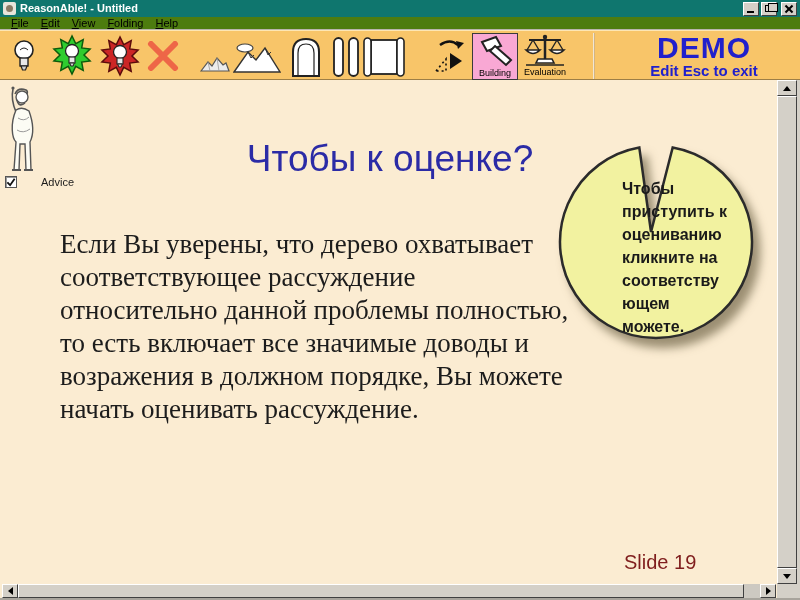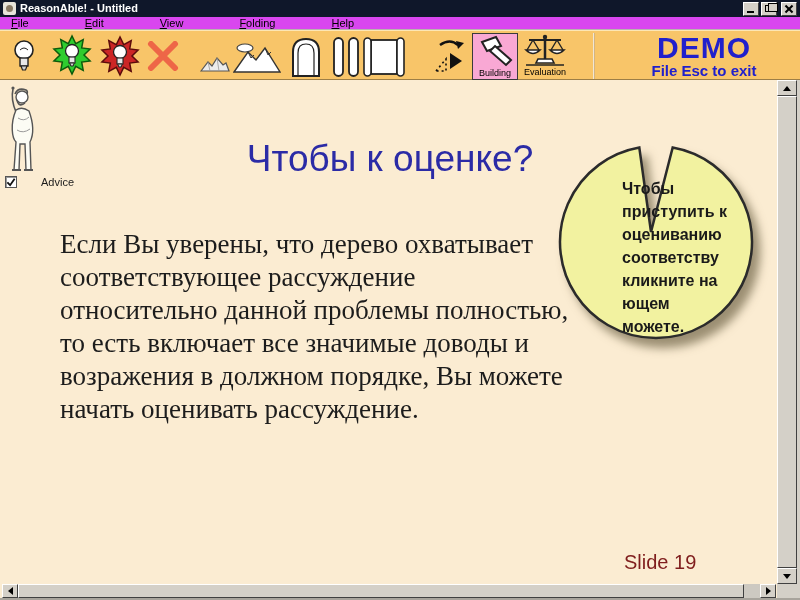--- a/index.html
+++ b/index.html
@@ -2,40 +2,40 @@
 <html><head>
 <meta charset="utf-8">
 <style>
   * { margin:0; padding:0; box-sizing:border-box; }
   html,body { width:800px; height:600px; overflow:hidden; }
   body { font-family:"Liberation Sans", sans-serif; background:#d4d0c8; }
   .window { position:relative; width:800px; height:600px; background:#d4d0c8; }
 
   
   .titlebar { position:absolute; left:0; top:0; width:800px; height:17px;
-    background:#0f172a; display:flex; align-items:center; padding:0 3px; }
+    background:#0f766e; display:flex; align-items:center; padding:0 3px; }
   .app-icon { width:13px; height:13px; margin-right:4px; background:#e8e4da;
     border-radius:2px; display:flex; align-items:center; justify-content:center; }
   .app-icon i { width:7px; height:7px; border-radius:50%; background:#8a7a64; display:block; }
   .titlebar .title { color:#fff; font-size:11px; font-weight:bold; flex:1; line-height:17px; }
   .winbtns { display:flex; gap:2px; }
   .winbtn { width:16px; height:14px; background:#d4d0c8; border:1px solid;
     border-color:#fff #404040 #404040 #fff; position:relative; }
   .winbtn.close { margin-left:2px; }
   .glyph-min { position:absolute; left:3px; bottom:2px; width:7px; height:2px; background:#000; }
   .glyph-restore { position:absolute; left:3px; top:2px; width:8px; height:7px; border:1px solid #000; }
   .glyph-restore:before { content:""; position:absolute; left:2px; top:-3px; width:8px; height:7px; border:1px solid #000; background:#d4d0c8; }
   .glyph-close { position:absolute; left:2px; top:1px; width:10px; height:10px; }
   .glyph-close:before,.glyph-close:after { content:""; position:absolute; left:4px; top:0; width:2px; height:10px; background:#000; }
   .glyph-close:before { transform:rotate(45deg);} .glyph-close:after { transform:rotate(-45deg);}
 
   
   .menubar { position:absolute; left:0; top:17px; width:800px; height:13px;
-    background:#d946ef; display:flex; align-items:center; padding-left:5px;
-    border-bottom:1px solid #b8b4ac;gap:44px; }
+    background:#4d7c0f; display:flex; align-items:center; padding-left:5px;
+    border-bottom:1px solid #b8b4ac; }
   .menu-item { display:inline-block; font-size:11px; color:#000; padding:0 6px; line-height:12px; }
   .menu-item::first-letter { text-decoration:underline; }
 
   
   .toolbar { position:absolute; left:0; top:30px; width:800px; height:50px;
     background:#f8c569; border-top:1px solid #fde6b4; border-bottom:1px solid #9c7e46; }
   .tbtn { position:absolute; display:flex; flex-direction:column; align-items:center; }
   .tbtn svg { display:block; }
   .tbtn .tlabel { font-size:9px; color:#000; line-height:10px; margin-top:1px; }
   .tbtn.selected { border:1px solid #3a3a3a; background:#f9a8d4; padding:1px 2px; }
@@ -221,21 +221,21 @@
         <path d="M16,26 H30 L32,30 H14 Z" fill="#fff" stroke="#222" stroke-width="1.6"></path>
         <line x1="4" y1="32" x2="42" y2="32" stroke="#222" stroke-width="1.6"></line>
       </svg>
       <span class="tlabel">Evaluation</span>
     </span>
 
     <span class="tb-sep"></span>
 
     <span class="demo-block">
       <div class="demo-title">DEMO</div>
-      <div class="demo-sub">File Esc to exit</div>
+      <div class="demo-sub">Edit Esc to exit</div>
     </span>
   </div>
 
   <div class="content">
 
     <svg class="philosopher" width="42" height="90" viewBox="0 0 42 90">
       <path d="M12,28 C9,21 7,14 9,5" fill="none" stroke="#555" stroke-width="1.6"></path>
       <circle cx="9" cy="4" r="1.6" fill="#555"></circle>
       <circle cx="18" cy="13" r="6" fill="#fff" stroke="#555" stroke-width="1.4"></circle>
       <path d="M11,10 Q14,3 22,6 Q24,7 23,10" fill="none" stroke="#555" stroke-width="1.6"></path>
@@ -266,22 +266,22 @@
     </div>
 
     <div class="callout">
       <svg width="215" height="230" viewBox="0 0 215 230">
         <path d="M95,102 L83.3,17.5 A96,96 0 1 0 116.7,17.5 Z" fill="#f2f2a0" stroke="#2b2b2b" stroke-width="2.5"></path>
       </svg>
       <div class="callout-text">
         <div>Чтобы</div>
         <div>приступить к</div>
         <div>оцениванию</div>
+        <div>кликните на</div>
         <div>соответству</div>
-        <div>кликните на</div>
         <div>ющем</div>
         <div>можете.</div>
       </div>
     </div>
 
     <div class="slide-number">Slide 19</div>
 
     <div class="vscroll">
       <span class="sbtn up">
           <span class="tri-up"></span>

